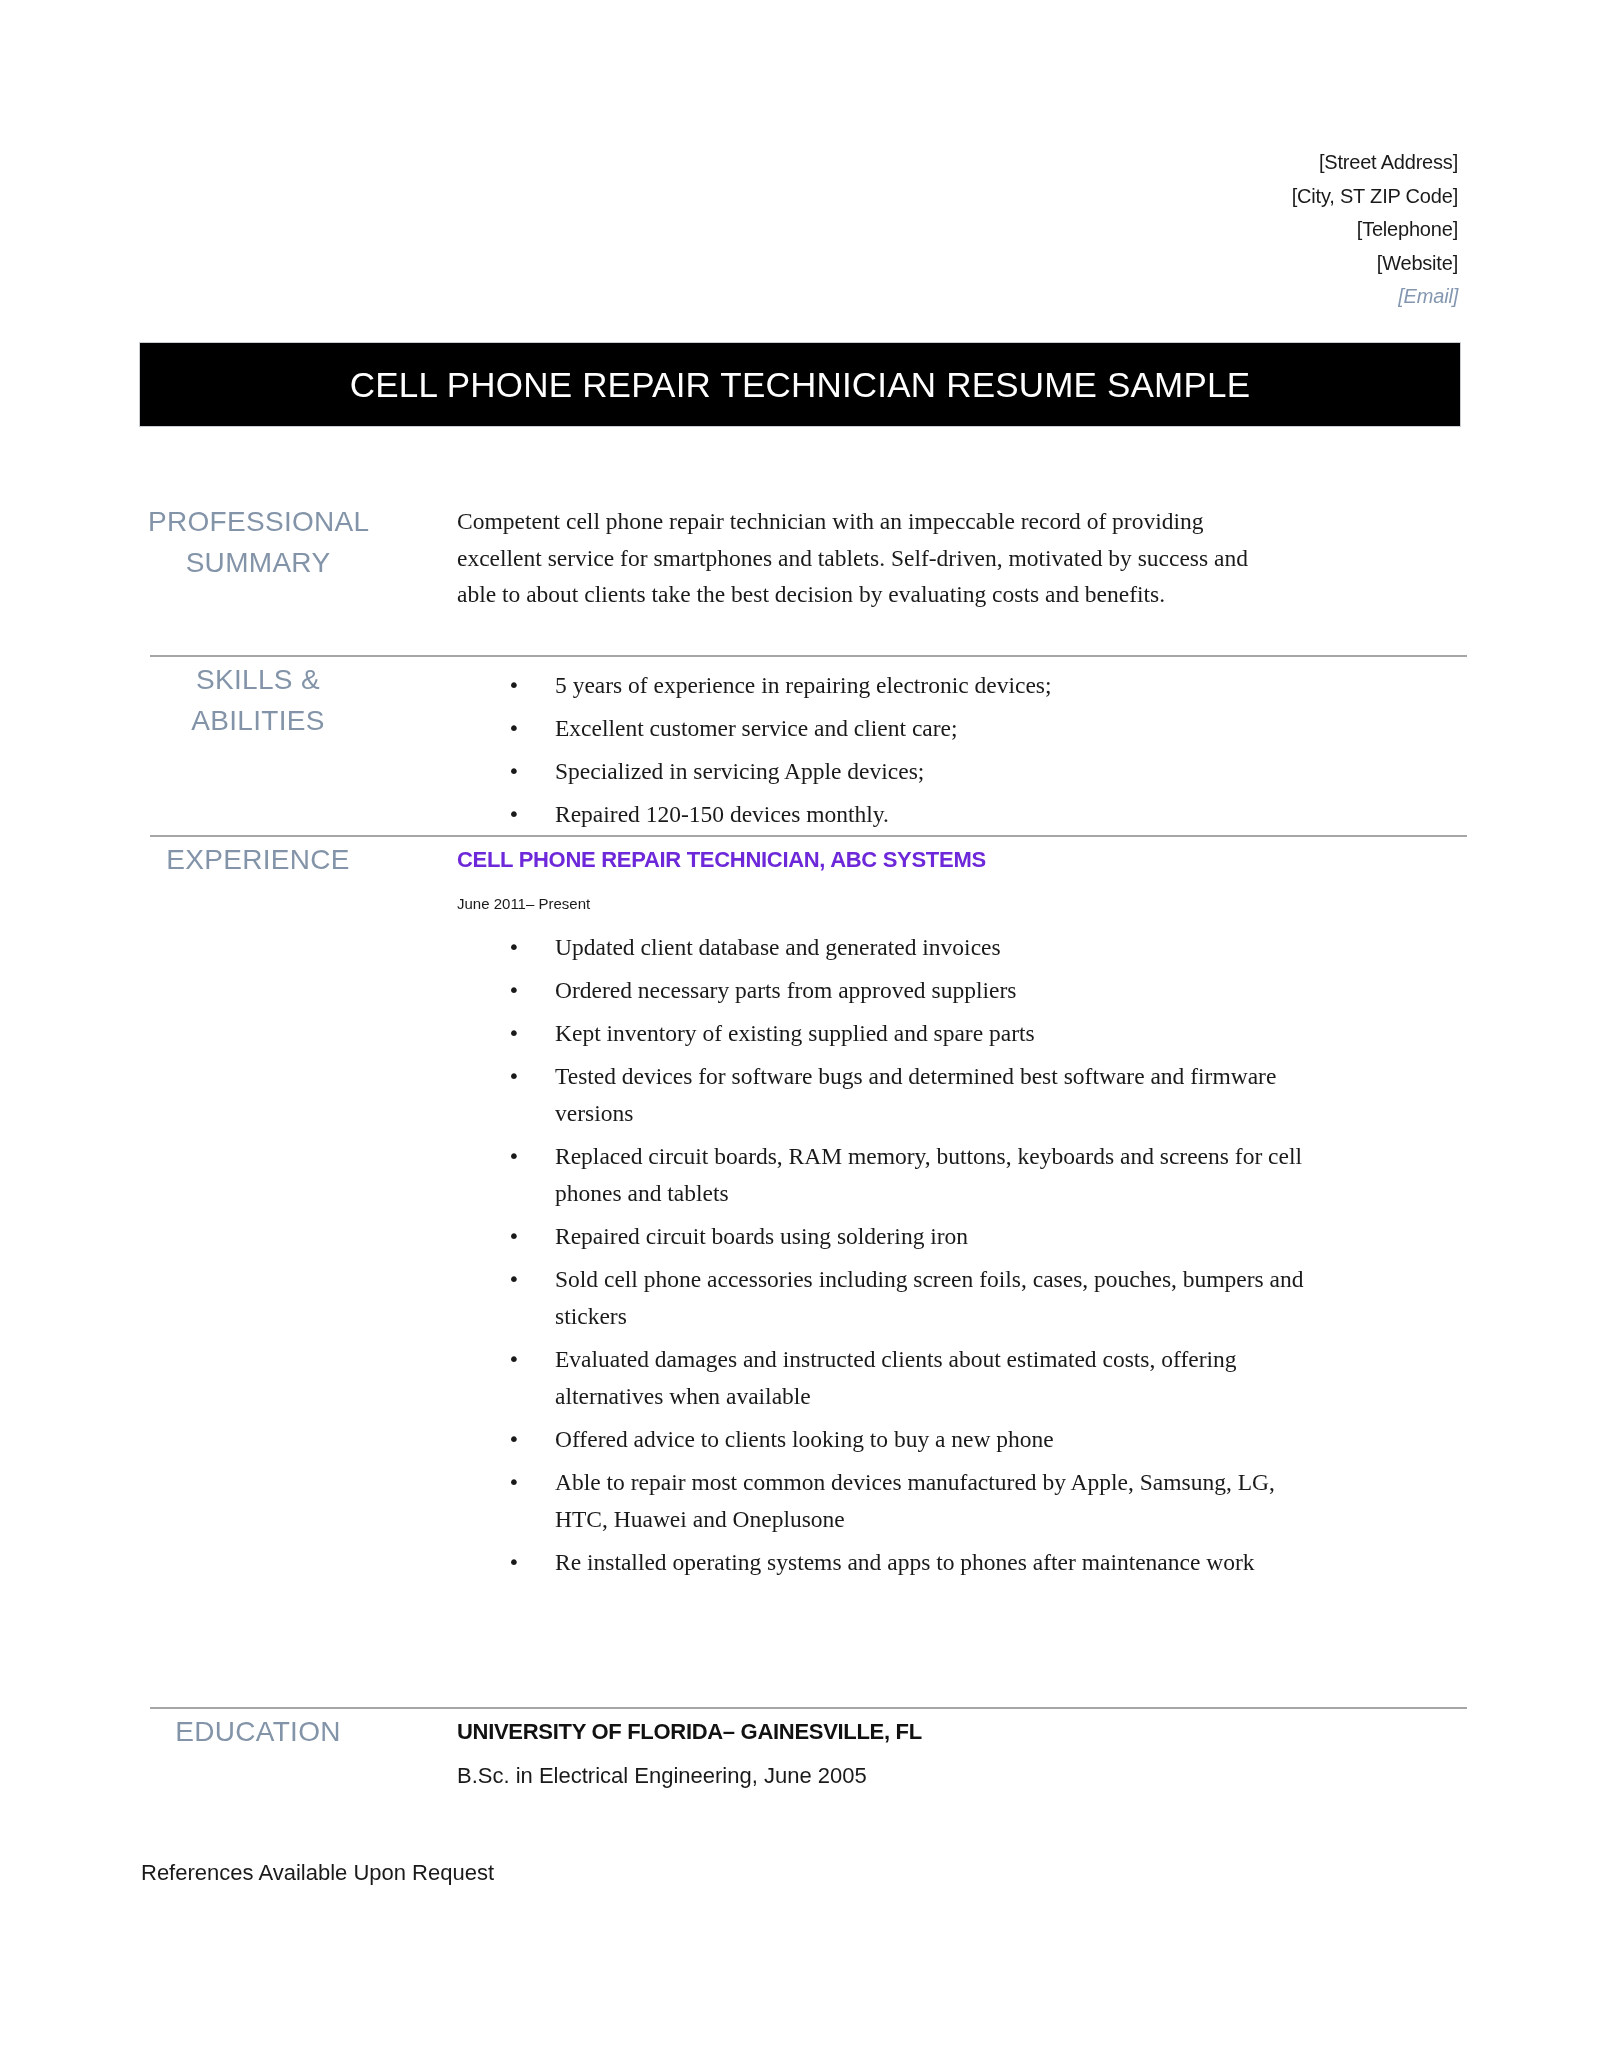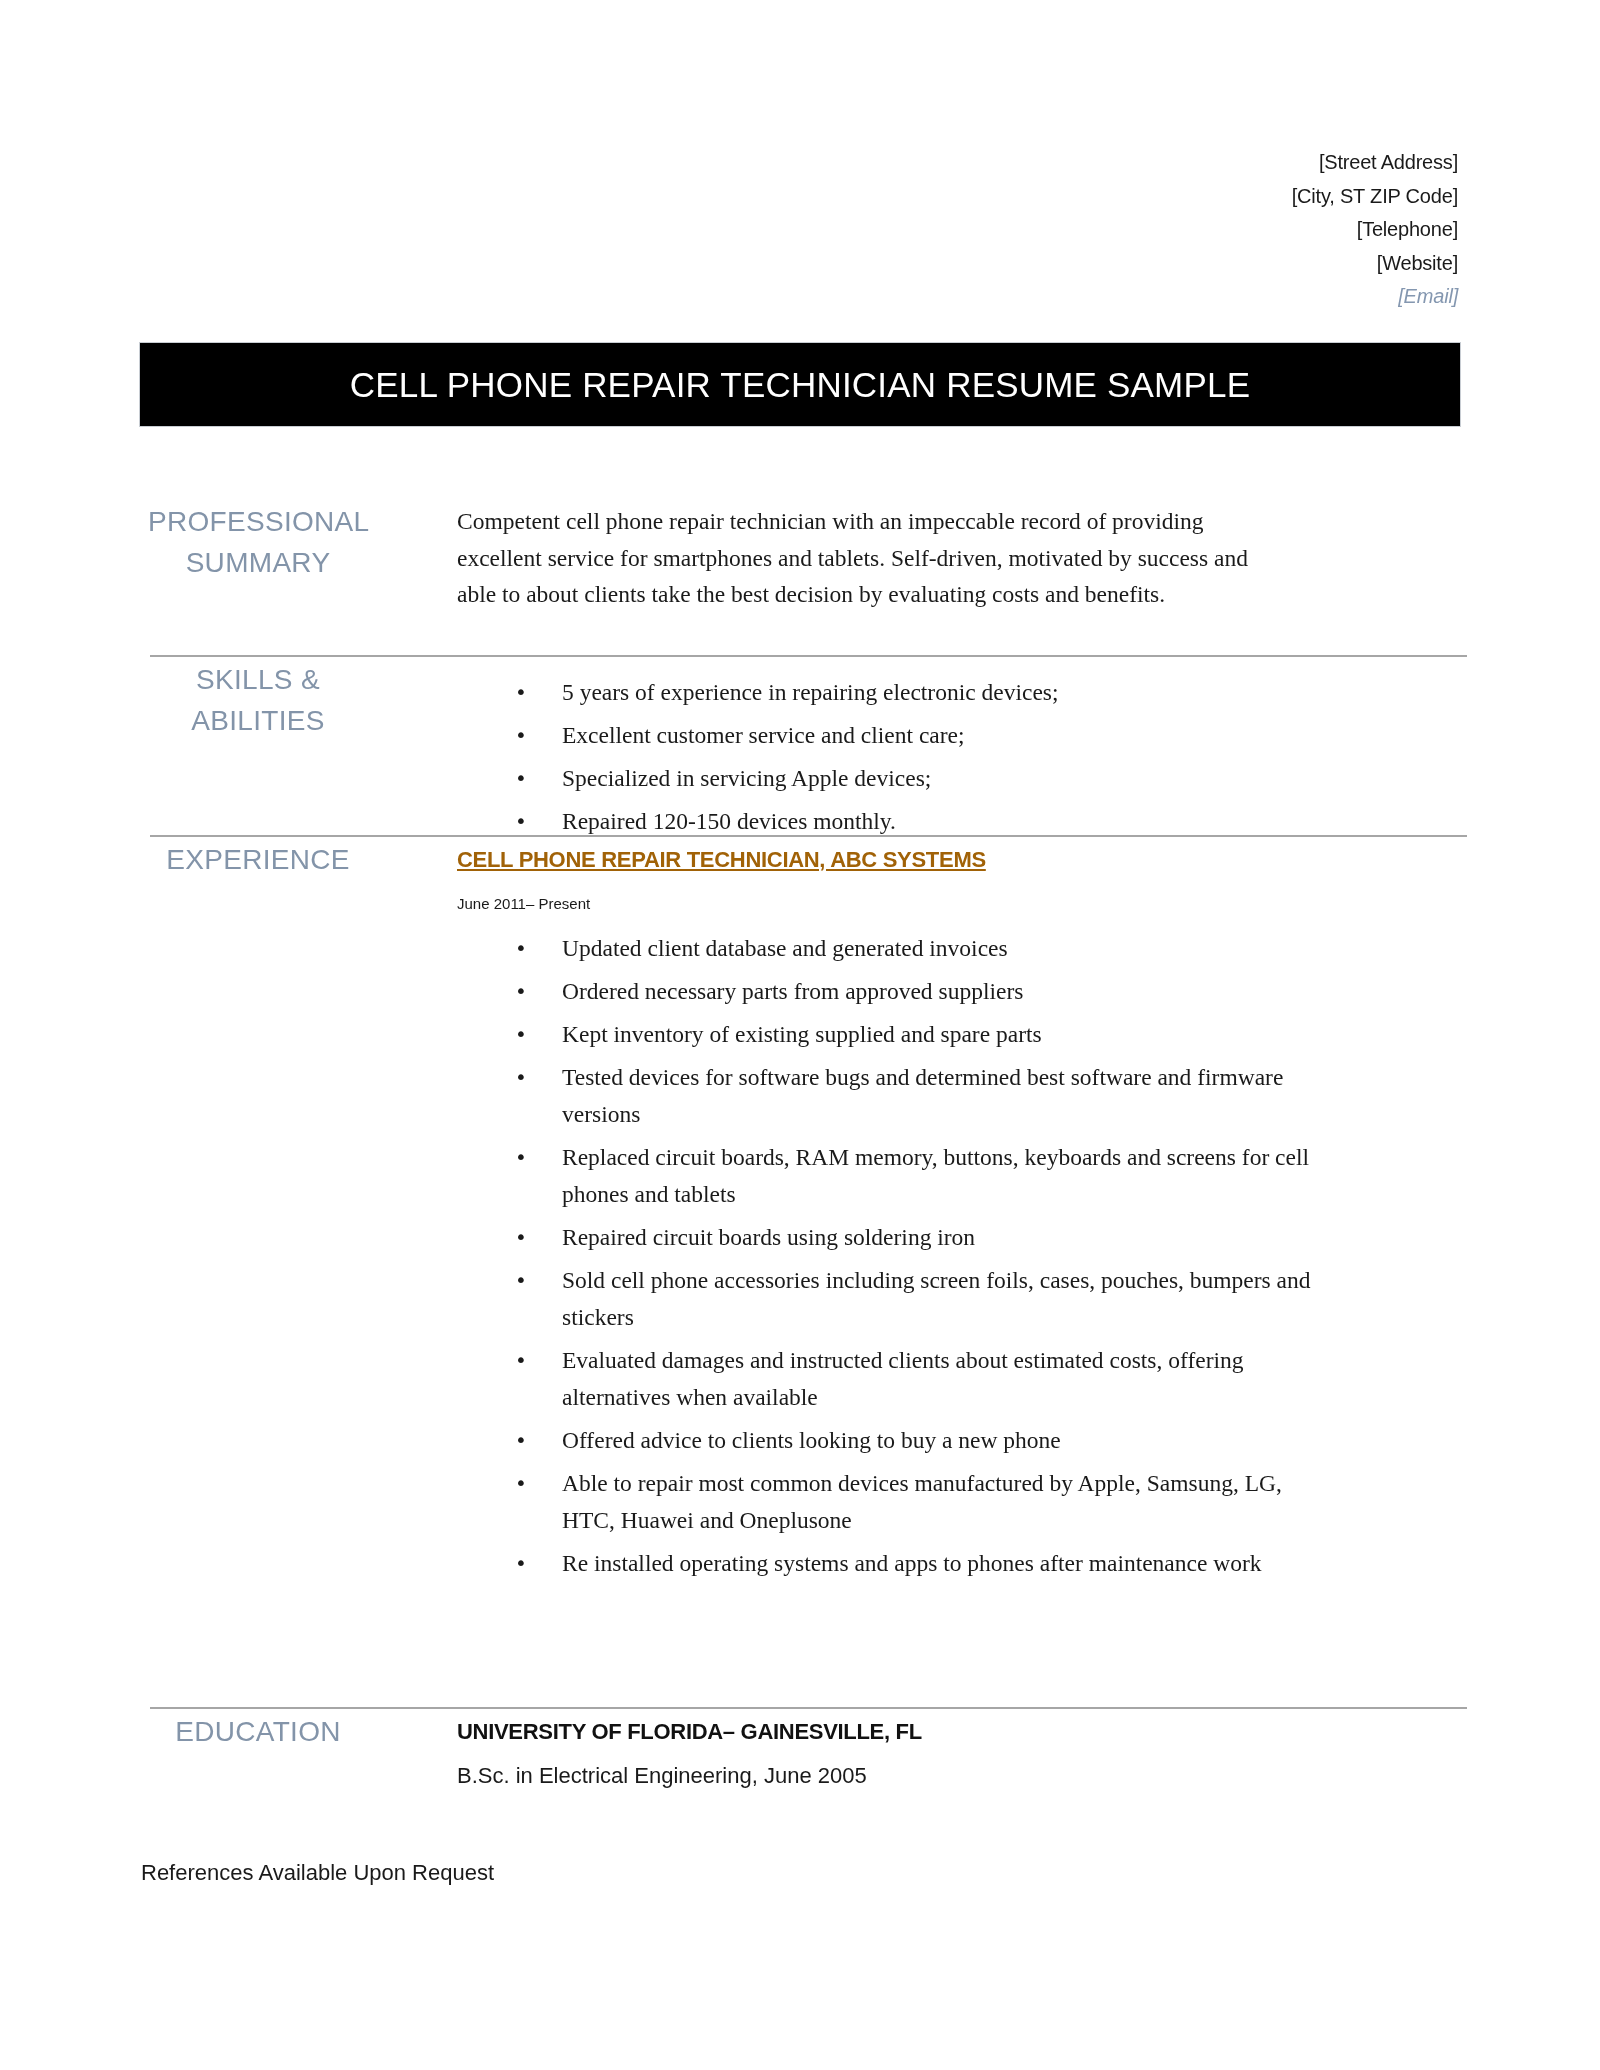--- a/index.html
+++ b/index.html
@@ -14,28 +14,28 @@
   .banner span { color: #ffffff; font-size: 35px; letter-spacing: 0.2px; }
 
   .section { position: absolute; left: 150px; width: 1317px; }
   .label { position: absolute; right: calc(1317px - 218px); width: 220px; text-align: center; color: #8394a9; font-size: 28px; line-height: 41px; letter-spacing: 0.3px; }
   .body { position: absolute; left: 307px; width: 980px; }
 
   .rule { position: absolute; left: 150px; width: 1317px; height: 2px; background: #a6a6a6; }
 
   .summary-text { font-size: 23.5px; line-height: 36.5px; color: #1a1a1a; }
 
-  ul.bullets { list-style: none; margin: 11px; padding: 0; }
+  ul.bullets { list-style: none; margin: 4px; padding: 0; }
   ul.bullets li { position: relative; padding-left: 94px; font-size: 23.5px; line-height: 37px; color: #1a1a1a; }
   ul.bullets li::before { content: "\2022"; position: absolute; left: 47px; top: 0; font-family: "DejaVu Sans", sans-serif; font-size: 20px; }
 
   .skills li { margin-bottom: 6px; }
   .exp li { margin-bottom: 6px; width: 760px; }
 
-  .job-title { font-weight: bold; font-size: 22px; line-height: 30px; color: #a16207; letter-spacing: -0.3px; text-decoration: underline; }
+  .job-title { font-weight: bold; font-size: 22px; line-height: 30px; color: #6d28d9; letter-spacing: -0.3px; }
   .job-dates { font-size: 15px; line-height: 30px; margin-top: 14px; margin-bottom: 10px; }
 
   .edu-school { font-weight: bold; font-size: 22px; line-height: 30px; color: #111; letter-spacing: -0.3px; }
   .edu-degree { font-size: 22px; line-height: 30px; margin-top: 14px; }
 
   .refs { position: absolute; left: 141px; top: 1858px; font-size: 22px; line-height: 30px; }
 </style>
 </head>
 <body>
 

